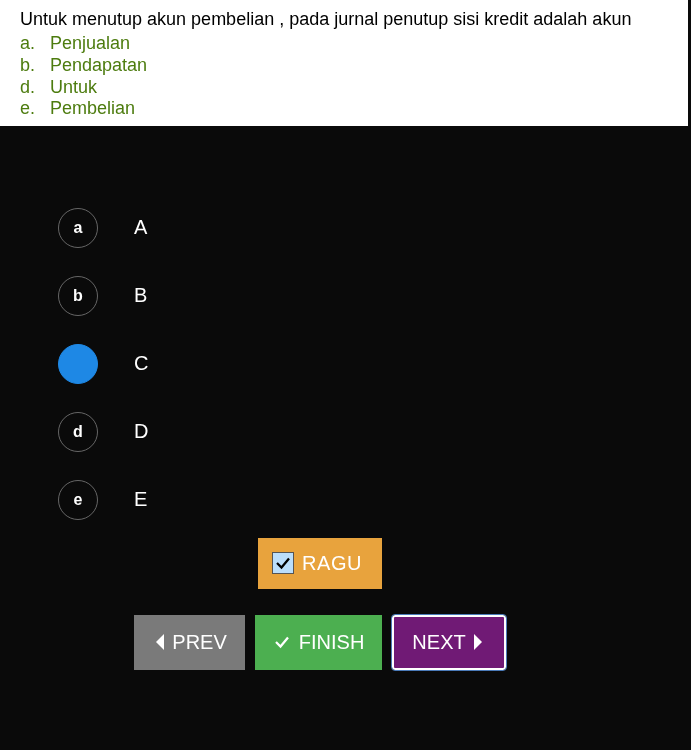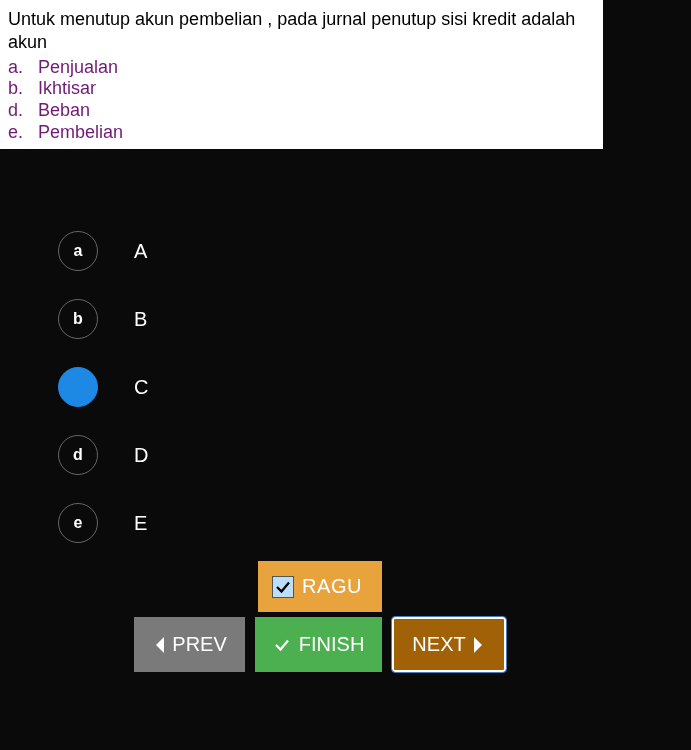--- a/index.html
+++ b/index.html
@@ -9,32 +9,32 @@
     }
     body {
       width: 691px;
       height: 750px;
       background: #0a0a0a;
       font-family: Arial, Helvetica, sans-serif;
       overflow: hidden;
     }
     .question-panel {
       background: #ffffff;
-      padding: 8px 6px 6px 8px;
-      width: 603px;
+      padding: 8px 6px 6px 20px;
+      width: 688px;
     }
     .question-text {
       font-size: 18px;
       color: #000;
       line-height: 1.3;
       margin-bottom: 2px;
     }
     .question-options {
       font-size: 18px;
-      color: #701a75;
+      color: #4d7c0f;
     }
     .question-option-line {
       line-height: 1.2;
       padding: 0;
     }
     .q-letter {
       display: inline-block;
       width: 30px;
     }
     .answer-area {
@@ -79,21 +79,21 @@
       width: 640px;
       margin-top: 4px;
     }
     .ragu-btn {
       background: #e8a33d;
       border: none;
       padding: 14px 20px 14px 14px;
       display: flex;
       align-items: center;
       cursor: pointer;
-      margin-bottom: 5px;
+      margin-bottom: 26px;
     }
     .ragu-check {
       width: 22px;
       height: 22px;
       background: #bbdefb;
       border: 1px solid #555;
       display: flex;
       align-items: center;
       justify-content: center;
       margin-right: 8px;
@@ -123,42 +123,42 @@
       font-size: 20px;
       font-weight: 400;
     }
     .nav-btn.prev {
       background: #7a7a7a;
     }
     .nav-btn.finish {
       background: #4caf50;
     }
     .nav-btn.next {
-      background: #a16207;
+      background: #701a75;
       border: 2px solid #fff;
       outline: 1px solid #4a7ab8;
       border-radius: 3px;
       text-align: right;
     }
     .nav-icon {
       display: inline-flex;
     }
     .nav-btn.prev .nav-icon { margin-right: 6px; }
     .nav-btn.finish .nav-icon { margin-right: 8px; }
     .nav-btn.next .nav-icon { margin-left: 6px; }
   </style>
 </head>
 <body>
 
 <div class="question-panel">
   <div class="question-text">Untuk menutup akun pembelian , pada jurnal penutup sisi kredit adalah akun</div>
   <div class="question-options">
     <div class="question-option-line"><span class="q-letter">a.</span><span>Penjualan</span></div>
-    <div class="question-option-line"><span class="q-letter">b.</span><span>Ikhtisar</span></div>
-    <div class="question-option-line"><span class="q-letter">d.</span><span>Beban</span></div>
+    <div class="question-option-line"><span class="q-letter">b.</span><span>Pendapatan</span></div>
+    <div class="question-option-line"><span class="q-letter">d.</span><span>Untuk</span></div>
     <div class="question-option-line"><span class="q-letter">e.</span><span>Pembelian</span></div>
   </div>
 </div>
 
 <div class="answer-area">
   <div class="answer-row">
     <div class="answer-circle">
         <span>a</span>
       </div>
     <div class="answer-label">A</div>

